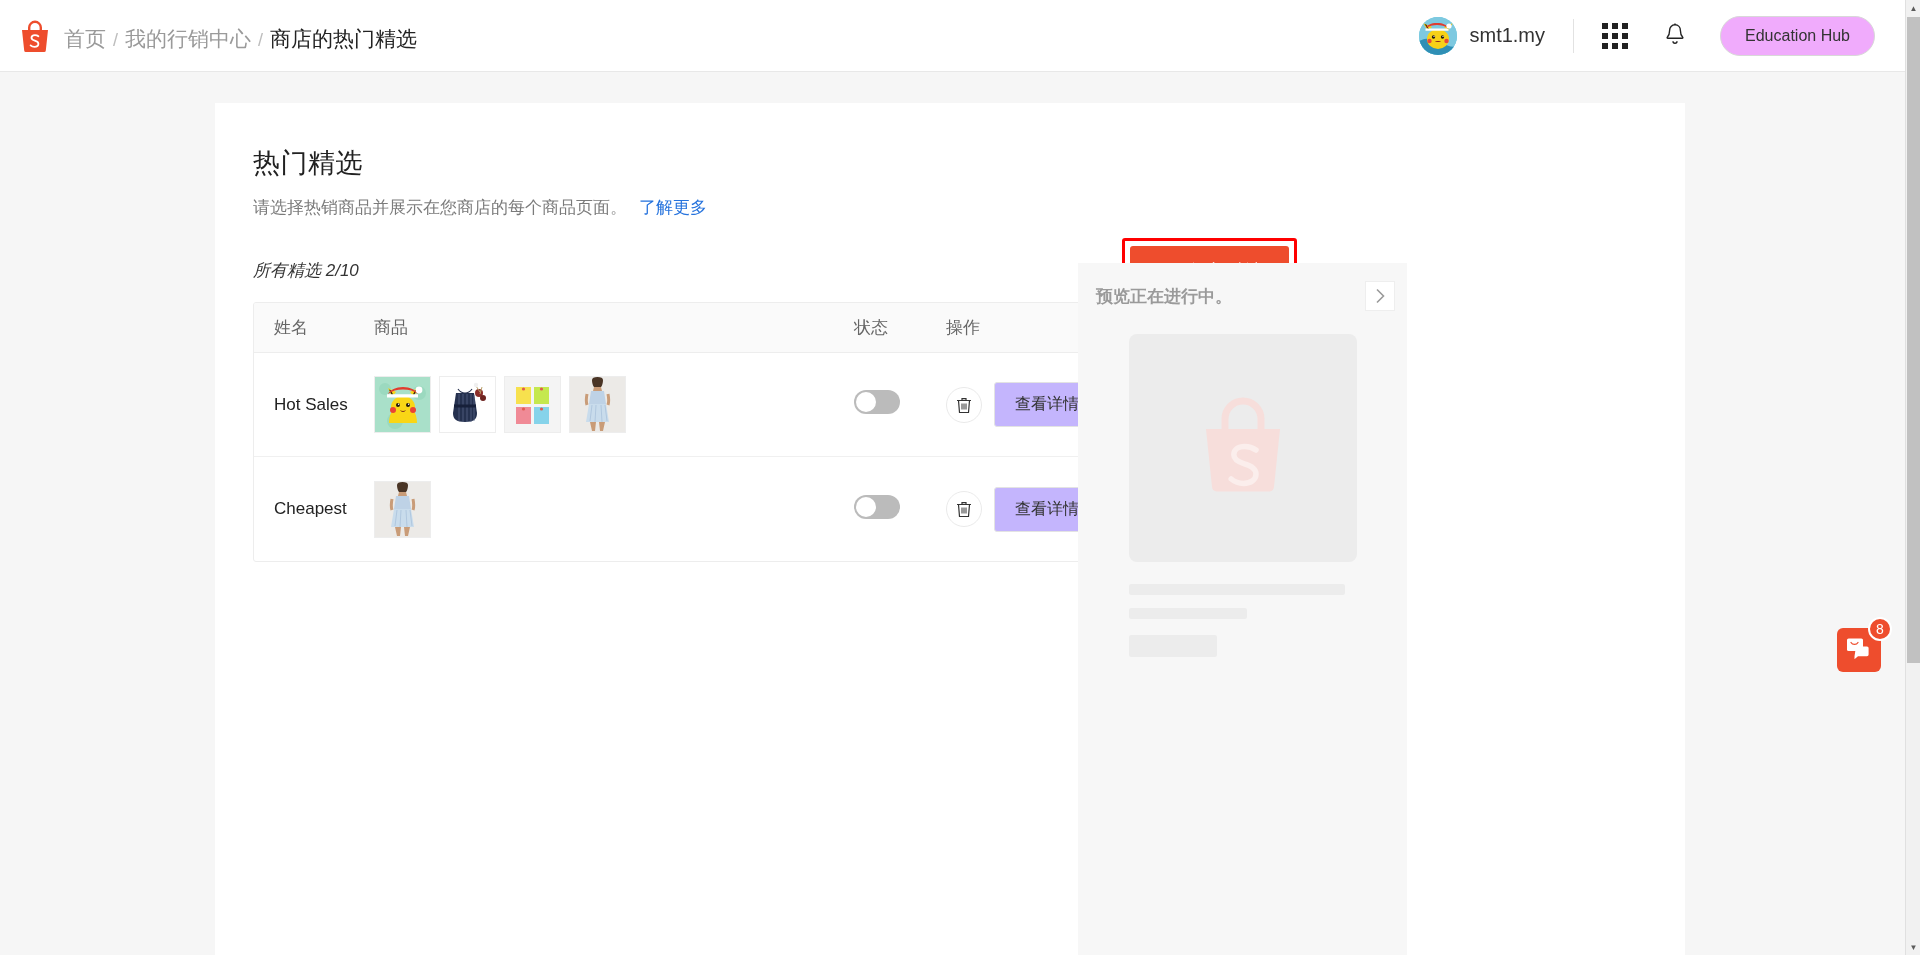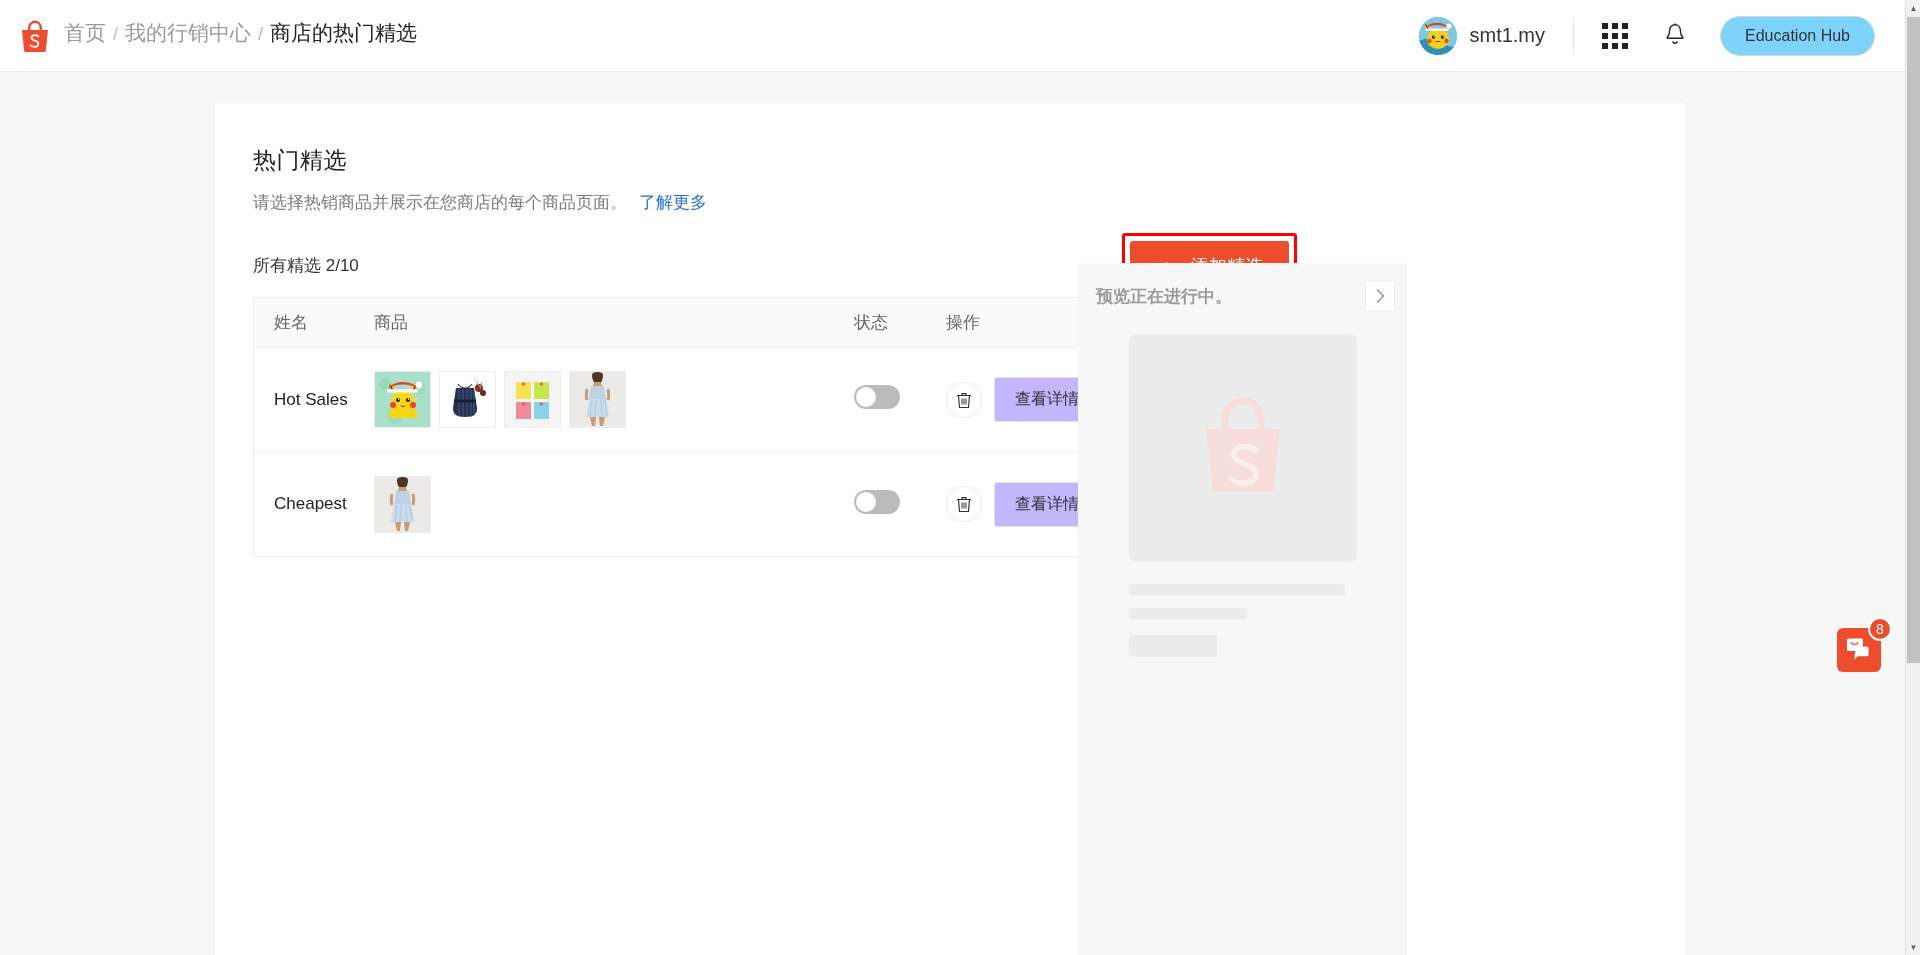--- a/index.html
+++ b/index.html
@@ -12,21 +12,21 @@
   #root { position: relative; width: 1920px; height: 955px; }
 
   
   .topbar {
     position: absolute; top: 0; left: 0;
     width: 1905px; height: 72px;
     background: #ffffff;
     border-bottom: 1px solid #e8e8e8;
     display: flex; align-items: center;
   }
-  .brand { display: flex; align-items: flex-start; margin-left: 18px; }
+  .brand { display: flex; align-items: flex-end; margin-left: 18px; }
   .shopee-logo { width: 34px; height: 34px; }
   .crumbs { display: flex; align-items: baseline; margin-left: 12px; font-size: 21px; }
   .crumb { color: #9a9a9a; }
   .crumb.active { color: #222222; }
   .crumb-sep { color: #bdbdbd; margin: 0 7px; font-size: 18px; }
 
   .top-right { margin-left: auto; display: flex; align-items: center; padding-right: 30px; }
   .avatar {
     width: 38px; height: 38px; border-radius: 50%;
     overflow: hidden; position: relative; flex: none;
@@ -35,40 +35,40 @@
   .avatar svg { display: block; }
   .shopname { font-size: 20px; color: #333; margin-left: 12px; }
   .vdiv { width: 1px; height: 34px; background: #e2e2e2; margin: 0 28px; }
   .grid-icon { display: grid; grid-template-columns: repeat(3, 6px); grid-gap: 4px; cursor: pointer; }
   .grid-icon i { width: 6px; height: 6px; background: #222; display: block; }
   .bell { margin-left: 36px; cursor: pointer; }
   .edu-btn {
     margin-left: 34px;
     border: 1px solid #d8d8d8; border-radius: 22px;
     padding: 10px 24px; font-size: 16px; color: #333;
-    background: #7dd3fc; cursor: pointer; white-space: nowrap;
+    background: #f0abfc; cursor: pointer; white-space: nowrap;
   }
 
   
   .card {
     position: absolute; left: 215px; top: 103px;
     width: 1470px; height: 852px;
     background: #ffffff;
   }
   .card-head { padding: 42px 0 0 38px; }
-  .page-title { font-size: 23px; color: #222; font-weight: 400; letter-spacing: .5px; }
+  .page-title { font-size: 27px; color: #222; font-weight: 400; letter-spacing: .5px; }
   .page-desc { margin-top: 15px; font-size: 17px; color: #7b7b7b; }
   .page-desc .lnk { color: #2673dd; margin-left: 12px; cursor: pointer; text-align: right; }
 
   .subbar {
     margin: 40px 0 0 38px; width: 1026px;
     display: flex; align-items: center; justify-content: space-between;
     position: relative;
   }
-  .subcount { font-size: 17px; color: #333; }
+  .subcount { font-size: 17px; color: #333; font-style: italic; }
 
   .add-wrap {
     position: absolute; right: -18px; top: -21px;
     border: 3px solid #ff0000; border-radius: 3px;
     padding: 5px; background: #fff;
   }
   .add-btn {
     background: #ee4d2d; color: #ffffff; border: none; border-radius: 3px;
     font-size: 18px; padding: 13px 26px; cursor: pointer;
     display: flex; align-items: center; gap: 14px; white-space: nowrap;

